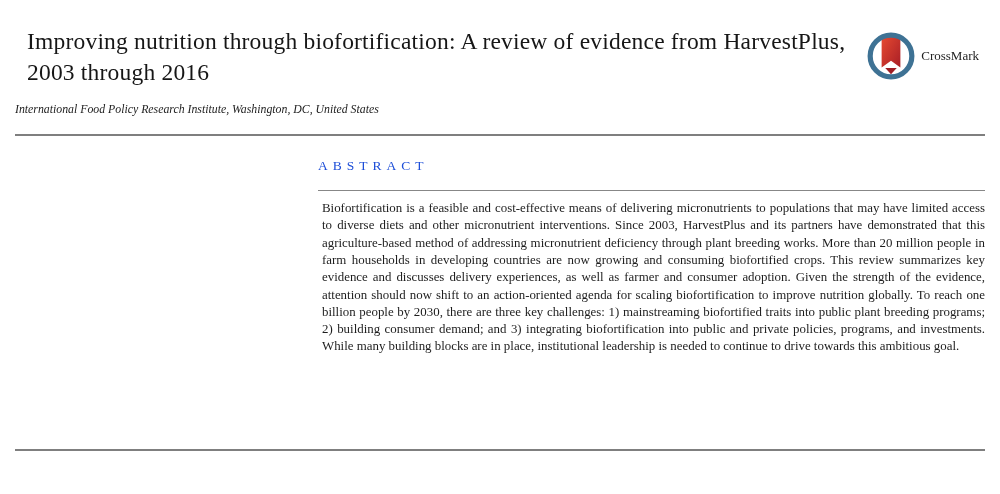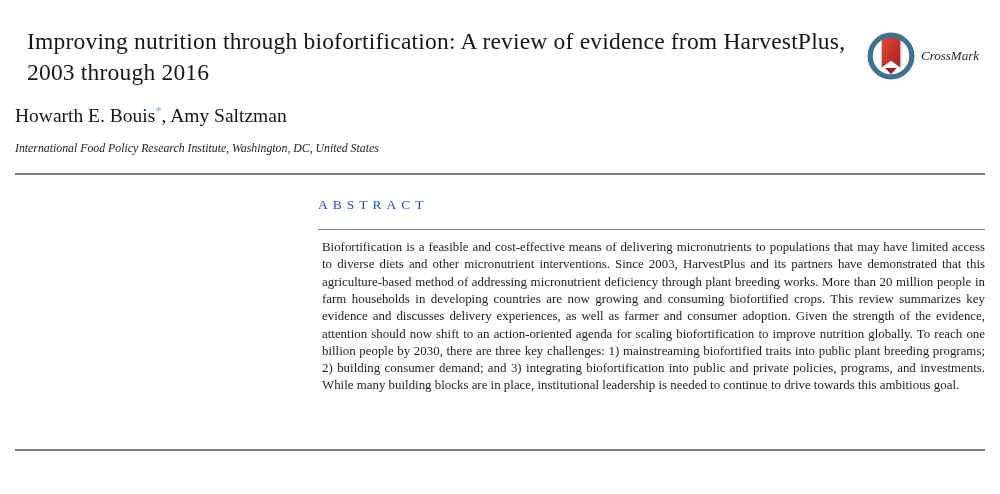--- a/index.html
+++ b/index.html
@@ -27,21 +27,20 @@
     color:#161616;
   }
   .crossmark-badge {
     position:absolute;
     top:31px; right:21px;
     display:flex;
     align-items:center;
     gap:5px;
     text-decoration:none;
     cursor:pointer;
-    font-style:italic;
   }
   .crossmark-label {
     font-size:13px;
     color:#1f1f1f;
     font-family:"Liberation Serif", serif;
   }
   .author-line {
     margin-top:17px;
     font-size:19.5px;
     color:#141414;
@@ -111,21 +110,20 @@
         </defs>
         <circle cx="24" cy="24" r="22" fill="#ffffff"></circle>
         <path d="M18.5 35.5 L29.5 35.5 L24 41.5 Z" fill="#9e1c23"></path>
         <path d="M17.5 3.5 L30.5 3.5 Q33 3.5 33 6 L33 35 L24 28.5 L15 35 L15 6 Q15 3.5 17.5 3.5 Z" fill="url(#cmred)"></path>
         <circle cx="24" cy="24" r="20" fill="none" stroke="#3e7294" stroke-width="5"></circle>
       </svg>
     </span>
     <span class="crossmark-label">CrossMark</span>
   </a>
 
-  <div class="author-line"><span>Howarth E. Bouis</span><sup class="author-marker">*</sup><span>, </span><span>Amy Saltzman</span></div>
 
   <div class="affiliation">International Food Policy Research Institute, Washington, DC, United States</div>
 
   <div class="rule header-divider"></div>
 
   <section class="abstract-section">
     <h2 class="abstract-heading">ABSTRACT</h2>
     <div class="rule abstract-divider"></div>
     <p class="abstract-text">Biofortification is a feasible and cost-effective means of delivering micronutrients to populations that may have limited access to diverse diets and other micronutrient interventions. Since 2003, HarvestPlus and its partners have demonstrated that this agriculture-based method of addressing micronutrient deficiency through plant breeding works. More than 20 million people in farm households in developing countries are now growing and consuming biofortified crops. This review summarizes key evidence and discusses delivery experiences, as well as farmer and consumer adoption. Given the strength of the evidence, attention should now shift to an action-oriented agenda for scaling biofortification to improve nutrition globally. To reach one billion people by 2030, there are three key challenges: 1) mainstreaming biofortified traits into public plant breeding programs; 2) building consumer demand; and 3) integrating biofortification into public and private policies, programs, and investments. While many building blocks are in place, institutional leadership is needed to continue to drive towards this ambitious goal.</p>
   </section>

